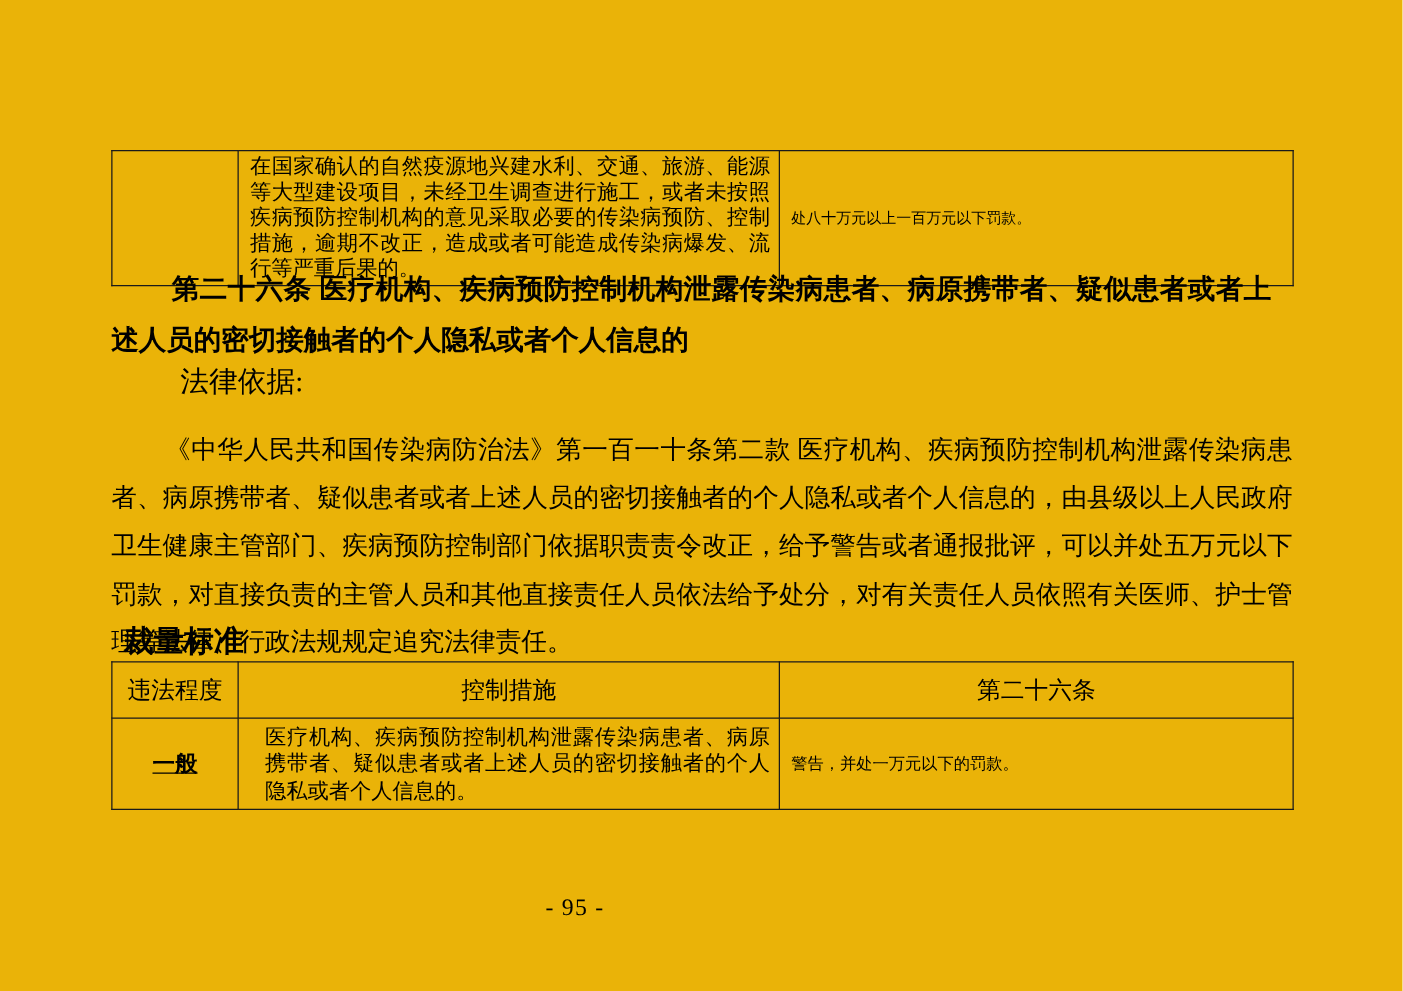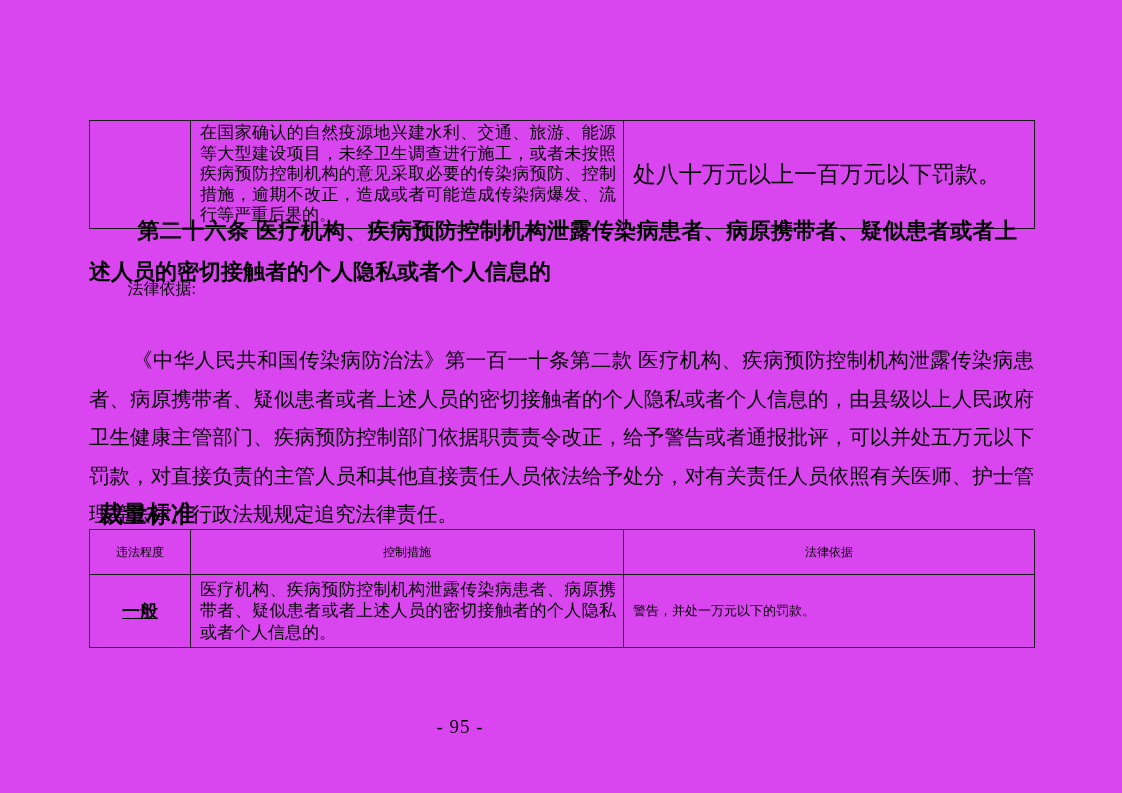--- a/index.html
+++ b/index.html
@@ -1,19 +1,19 @@
 <!DOCTYPE html>
 <html><head>
 <meta charset="utf-8">
 <style>
   html,body{margin:0;padding:0;background:#ffffff;}
   .page{
     position:relative;
     width:1122px;height:793px;
-    background:#d946ef;
+    background:#eab308;
     color:#000000;
     font-family:"Liberation Serif","DejaVu Serif",serif;
     overflow:hidden;
   }
   
   table.doc-table{
     border-collapse:collapse;
     table-layout:fixed;
     width:945px;
   }
@@ -27,36 +27,36 @@
   .top-table{position:absolute;left:89px;top:120px;}
   .top-table .col-degree{width:101px;}
   .top-table .col-circ{width:433px;}
   .top-table .col-pen{width:411px;}
   .top-table td.circ{
     font-size:17px;line-height:20.5px;
     text-align:justify;
     padding:2px 7px 2px 9px;
   }
   .top-table td.pen{
-    font-size:23px;
+    font-size:12px;
     padding:2px 6px 2px 9px;
   }
   
   .article-heading{
     position:absolute;left:89px;top:210px;width:928px;
     font-family:"Liberation Sans","DejaVu Sans",sans-serif;
     font-weight:bold;
     font-size:22px;line-height:41px;
     text-indent:2.2em;
     text-align:justify;
   }
   
   .legal-basis-label{
-    position:absolute;left:89px;top:275px;width:945px;
-    font-size:16px;line-height:28px;
+    position:absolute;left:89px;top:292px;width:945px;
+    font-size:23px;line-height:28px;
     text-indent:2.4em;
   }
   .legal-basis-paragraph{
     position:absolute;left:89px;top:309px;width:945px;
     font-size:20.5px;line-height:38.5px;
     text-indent:2.1em;
     text-align:justify;
     margin-top:32px;
   }
   
@@ -68,35 +68,35 @@
     text-align:left;
   }
   
   .standards-table{position:absolute;left:89px;top:529px;}
   .standards-table .col-degree{width:101px;}
   .standards-table .col-circ{width:433px;}
   .standards-table .col-pen{width:411px;}
   .standards-table th{
     font-family:Liberation Serif, serif;
     font-weight:bold;
-    font-size:12px;
+    font-size:19px;
     height:44px;
     text-align:center;
   }
   .standards-table td.degree{
     font-family:"Liberation Sans","DejaVu Sans",sans-serif;
     font-weight:bold;
     font-size:18px;
     text-align:center;
     text-decoration:underline;
   }
   .standards-table td.circ{
     font-size:17px;line-height:21.5px;
     text-align:justify;
-    padding:3px 7px 3px 9px;
+    padding:3px 7px 3px 21px;
     height:66px;
   }
   .standards-table td.pen{
     font-size:13px;
     padding:2px 6px 2px 9px;
   }
   
   .page-number{
     position:absolute;left:0;top:716px;width:920px;
     text-align:center;
@@ -134,21 +134,21 @@
   <table class="doc-table standards-table">
     <colgroup>
         <col class="col-degree">
         <col class="col-circ">
         <col class="col-pen">
       </colgroup>
     <thead>
       <tr>
         <th>违法程度</th>
         <th>控制措施</th>
-        <th>法律依据</th>
+        <th>第二十六条</th>
       </tr>
     </thead>
     <tbody>
       <tr>
         <td class="degree">一般</td>
         <td class="circ">医疗机构、疾病预防控制机构泄露传染病患者、病原携带者、疑似患者或者上述人员的密切接触者的个人隐私或者个人信息的。</td>
         <td class="pen">警告，并处一万元以下的罚款。</td>
       </tr>
     </tbody>
   </table>

